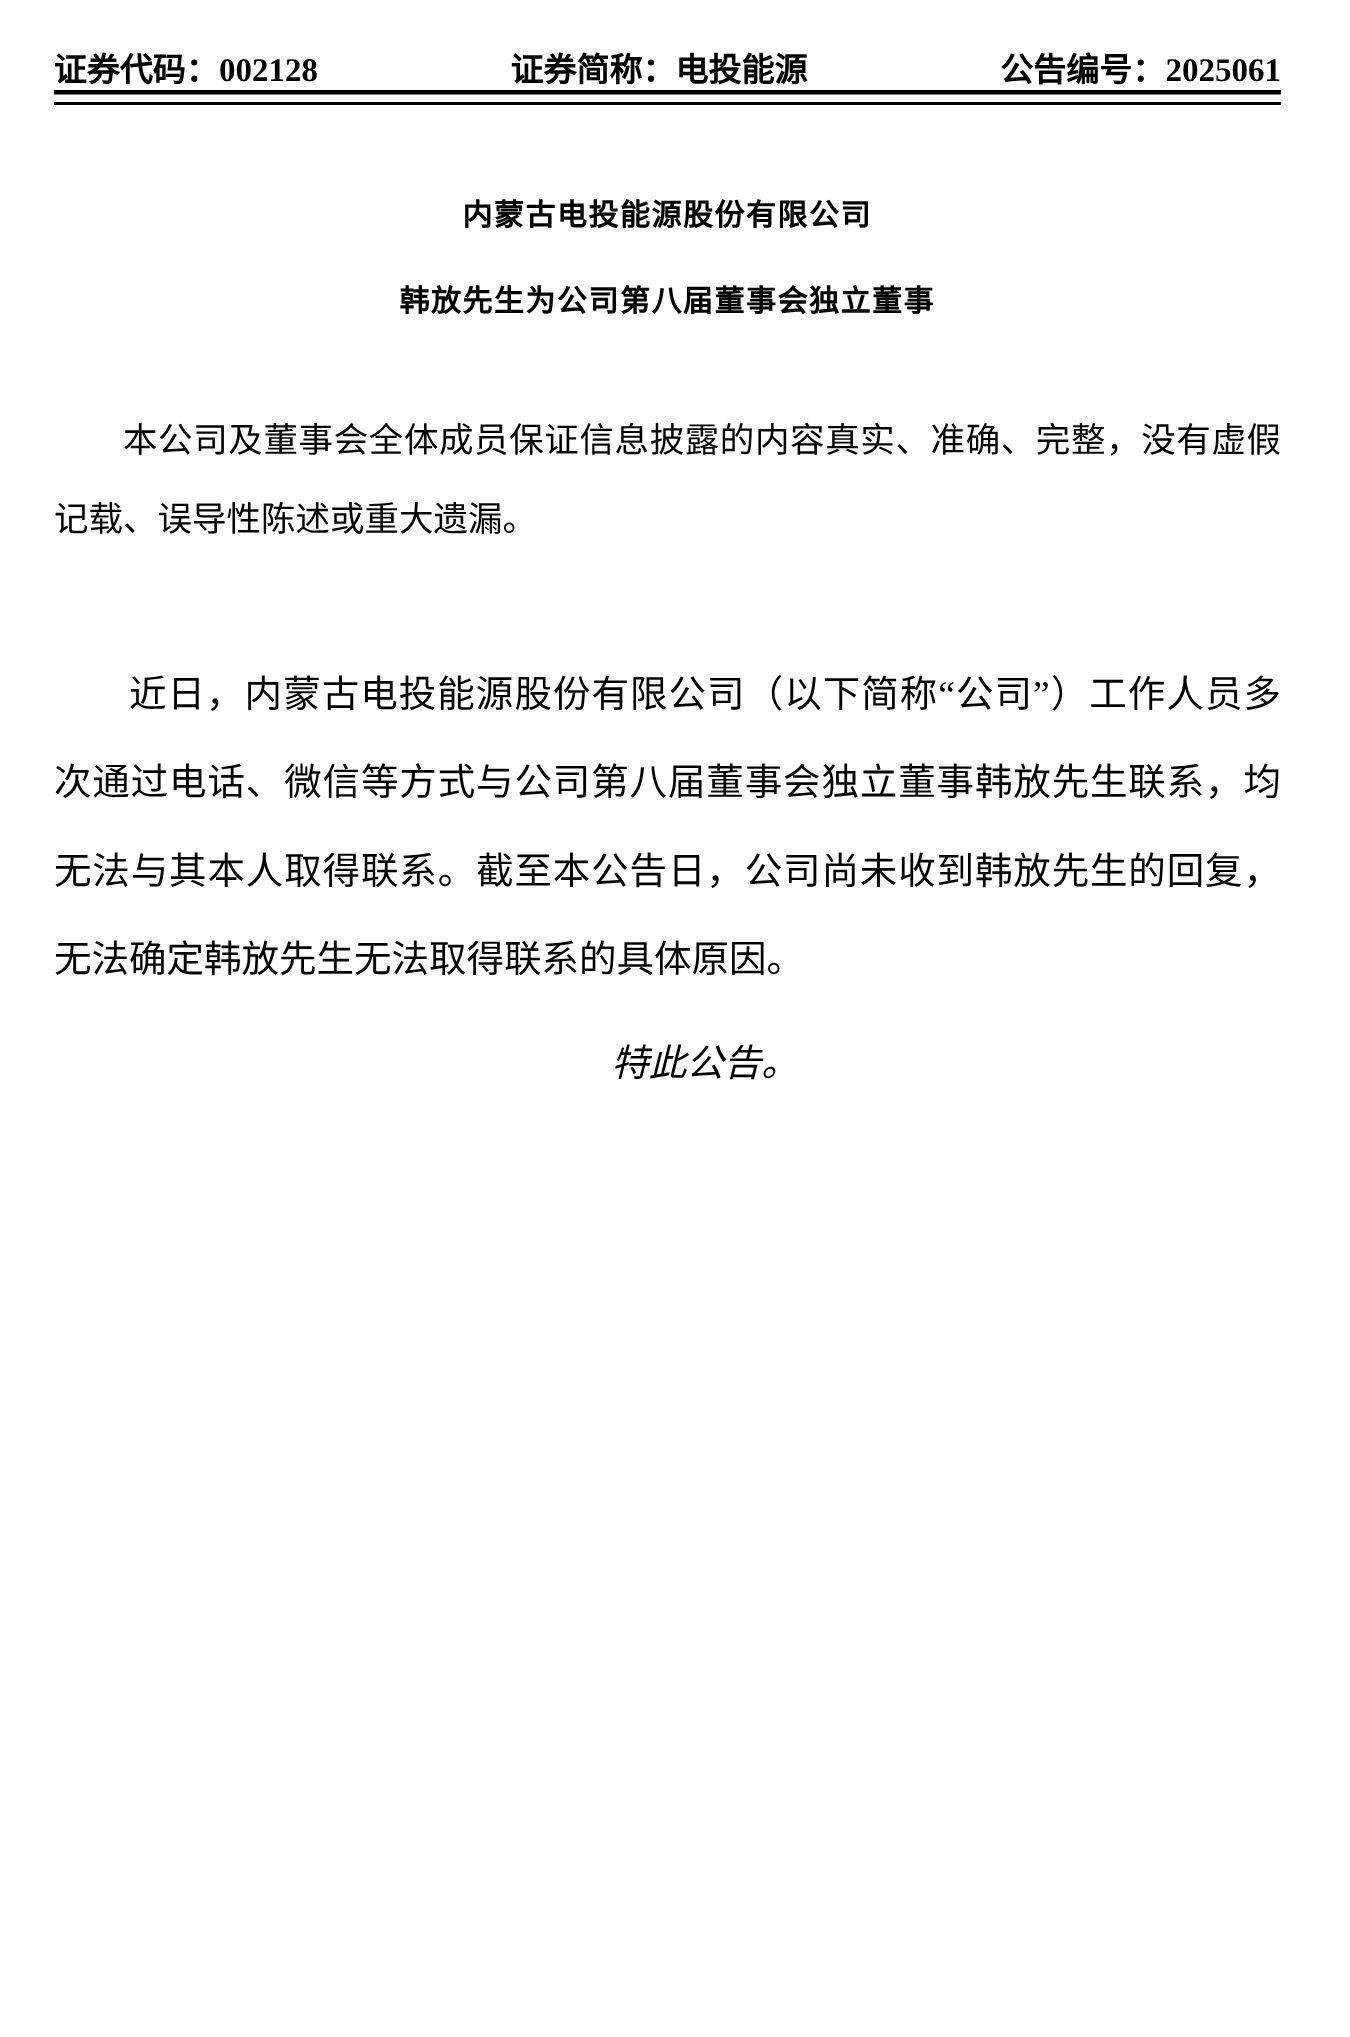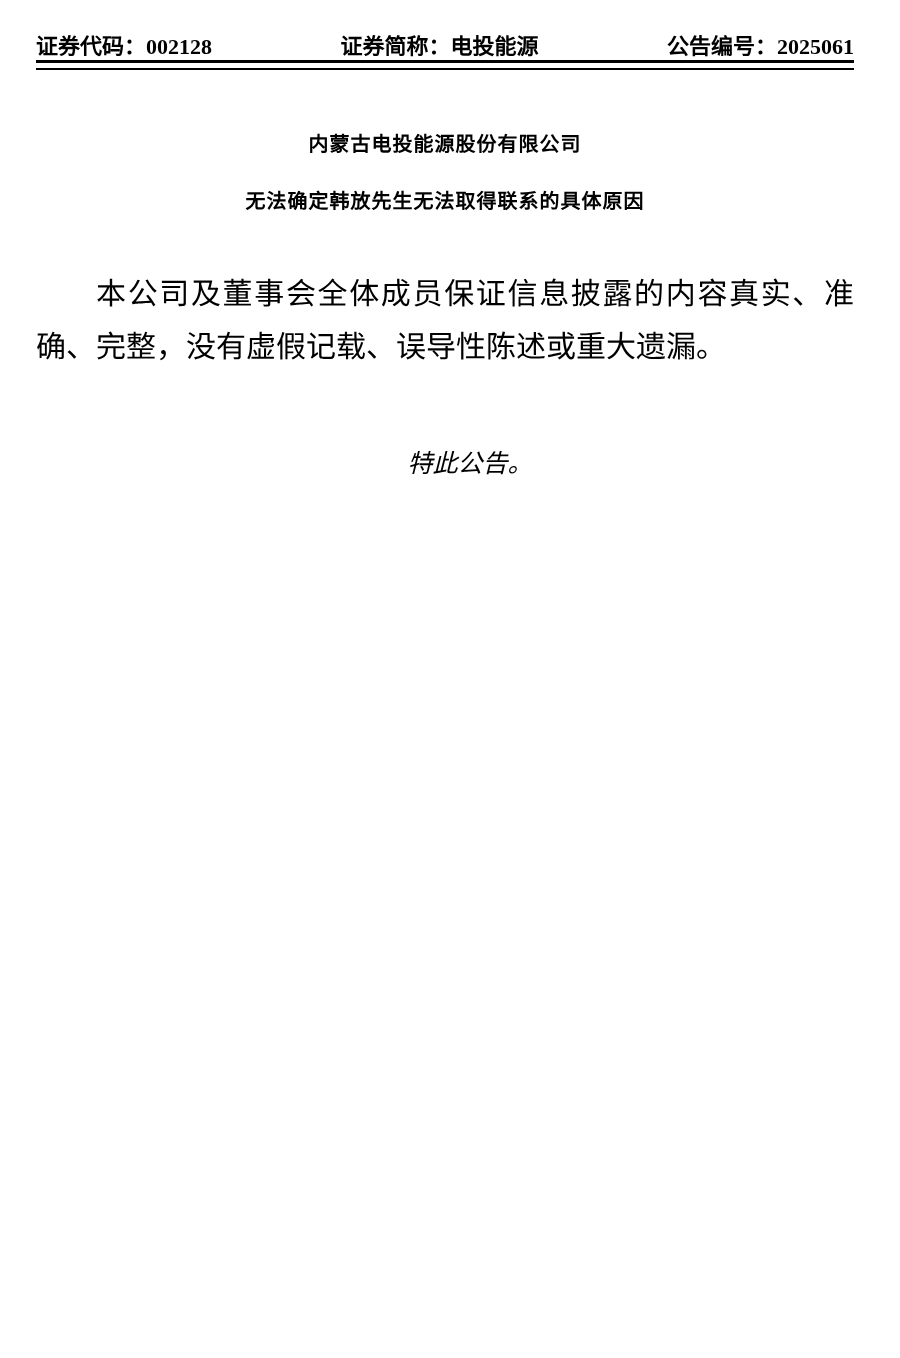--- a/index.html
+++ b/index.html
@@ -45,21 +45,21 @@
   .title-line {
     text-align: center;
     font-size: 20px;
     font-weight: bold;
     line-height: 57px;
     letter-spacing: 1px;
   }
   
   .disclaimer {
     margin-top: 37px;
-    font-size: 30px;
+    font-size: 23px;
     line-height: 53px;
     text-indent: 2em;
     text-align: justify;
   }
   
   .body-block {
     margin-top: 61px;
   }
   .body-para {
     margin: 0 0 10px 0;
@@ -80,22 +80,23 @@
 
   <div class="header-row">
     <span class="header-seg"><span>证券代码：</span><span>002128</span></span>
     <span class="header-seg"><span>证券简称：</span><span>电投能源</span></span>
     <span class="header-seg"><span>公告编号：</span><span>2025061</span></span>
   </div>
   <div class="header-rule-2"></div>
 
   <div class="title-block">
     <div class="title-line">内蒙古电投能源股份有限公司</div>
-    <div class="title-line">无法确定韩放先生无法取得联系的具体原因</div>
+    <div class="title-line">韩放先生为公司第八届董事会独立董事</div>
   </div>
 
   <p class="disclaimer">本公司及董事会全体成员保证信息披露的内容真实、准确、完整，没有虚假记载、误导性陈述或重大遗漏。</p>
 
   <div class="body-block">
+    <p class="body-para">近日，内蒙古电投能源股份有限公司（以下简称“公司”）工作人员多次通过电话、微信等方式与公司第八届董事会独立董事韩放先生联系，均无法与其本人取得联系。截至本公告日，公司尚未收到韩放先生的回复，无法确定韩放先生无法取得联系的具体原因。</p>
     <p class="body-para">特此公告。</p>
   </div>
 
 </div>
 
 </body></html>

